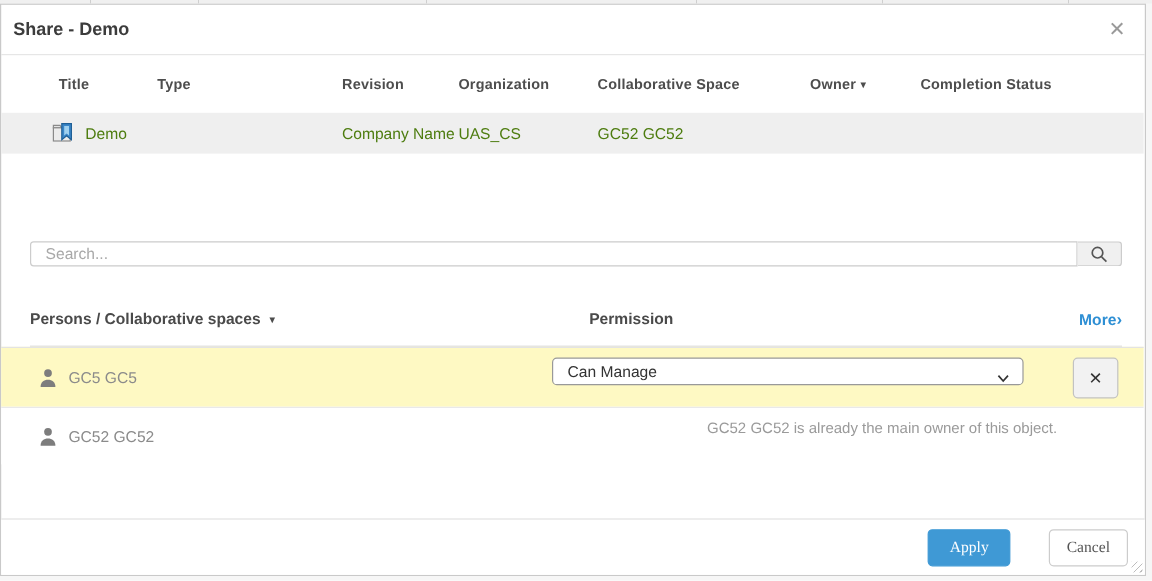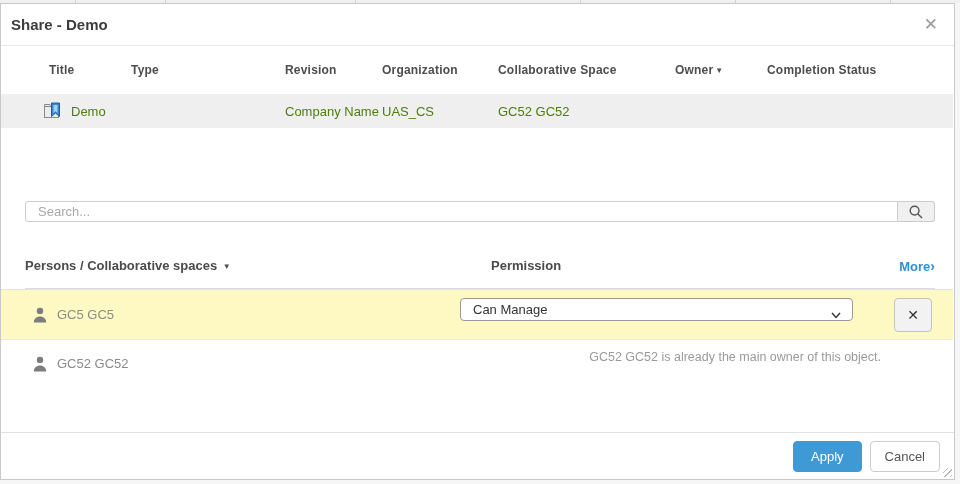--- a/index.html
+++ b/index.html
@@ -101,21 +101,21 @@
   }
   .owner-note{
     position:absolute; left:487px; top:10px; width:393px; text-align:right;
     font-size:12.5px; color:#9a9a9a;
   }
   
   .dlg-footer{
     position:absolute; left:0; right:0; bottom:0; height:47px; border-top:1px solid #e2e2e2;
     display:flex; align-items:center; justify-content:flex-end; gap:8px; padding-right:14px; background:#fff;
   }
-  .btn{ height:31px; border-radius:4px; font-size:13px; cursor:pointer; font-family:Liberation Sans, sans-serif; }
+  .btn{ height:31px; border-radius:4px; font-size:13px; cursor:pointer; font-family:Liberation Serif, serif;margin-left:24px; }
   .btn-apply{ background:#3f99d5; border:1px solid #3f99d5; color:#fff; padding:0 17px; }
   .btn-cancel{ background:#fff; border:1px solid #ccc; color:#555; padding:0 14px;text-align:right; }
   .resize-handle{
     position:absolute; right:2px; bottom:2px; width:9px; height:9px; cursor:nwse-resize;
     background:repeating-linear-gradient(135deg, transparent 0 3px, #bdbdbd 3px 4px);
   }
   .icon{ display:inline-flex; }
 </style>
 </head>
 <body>

